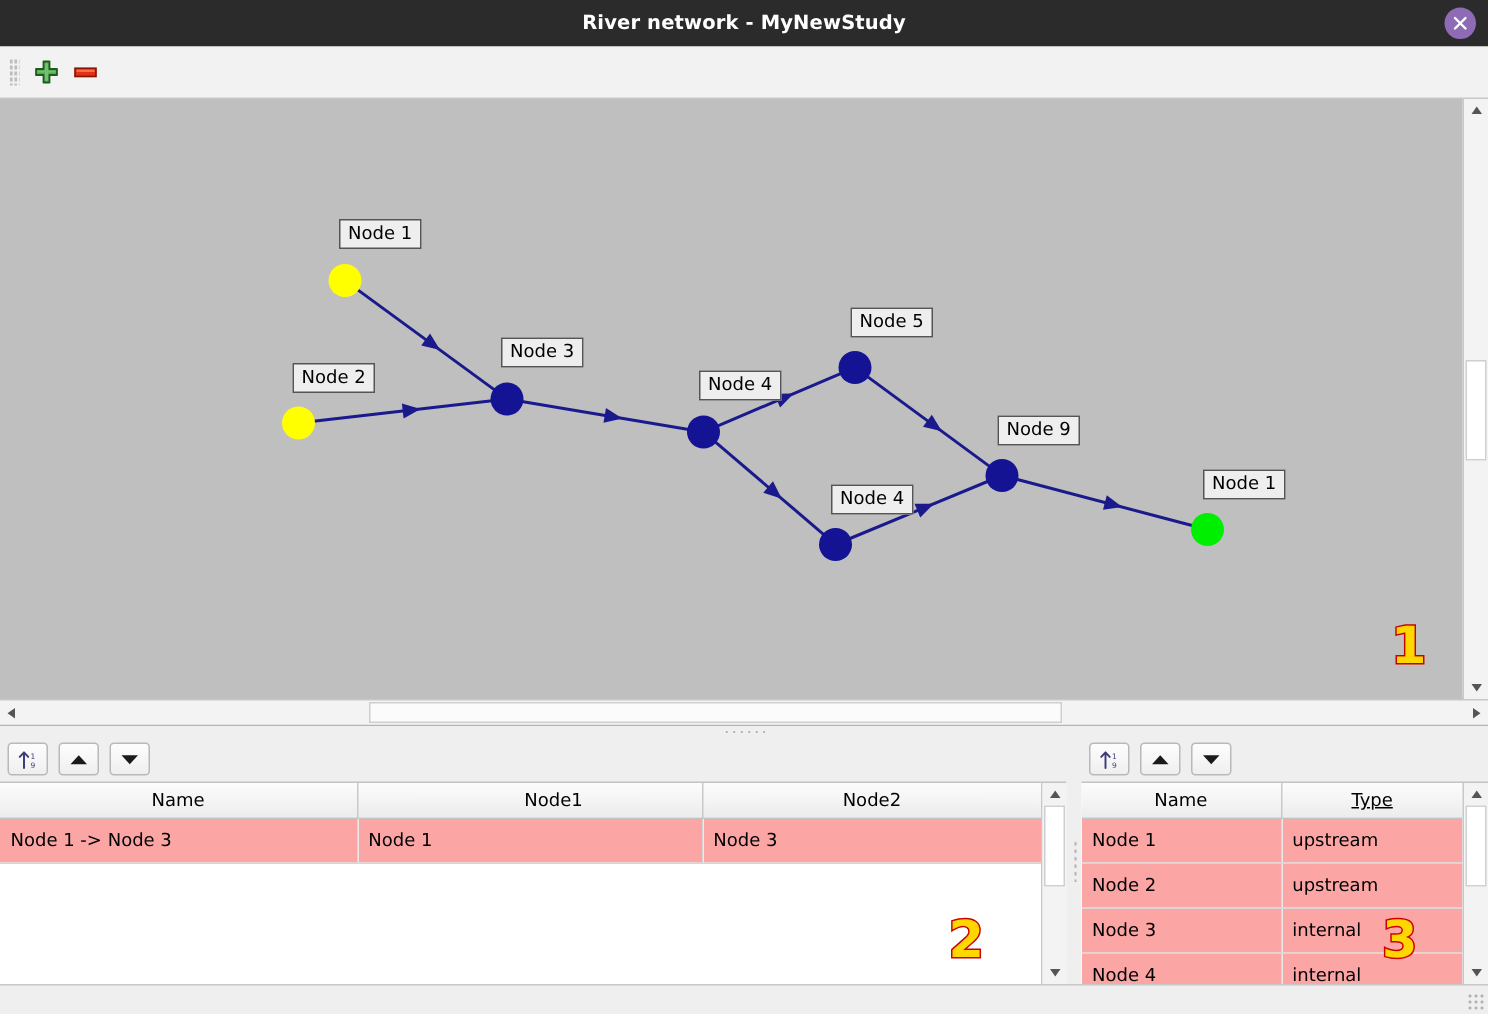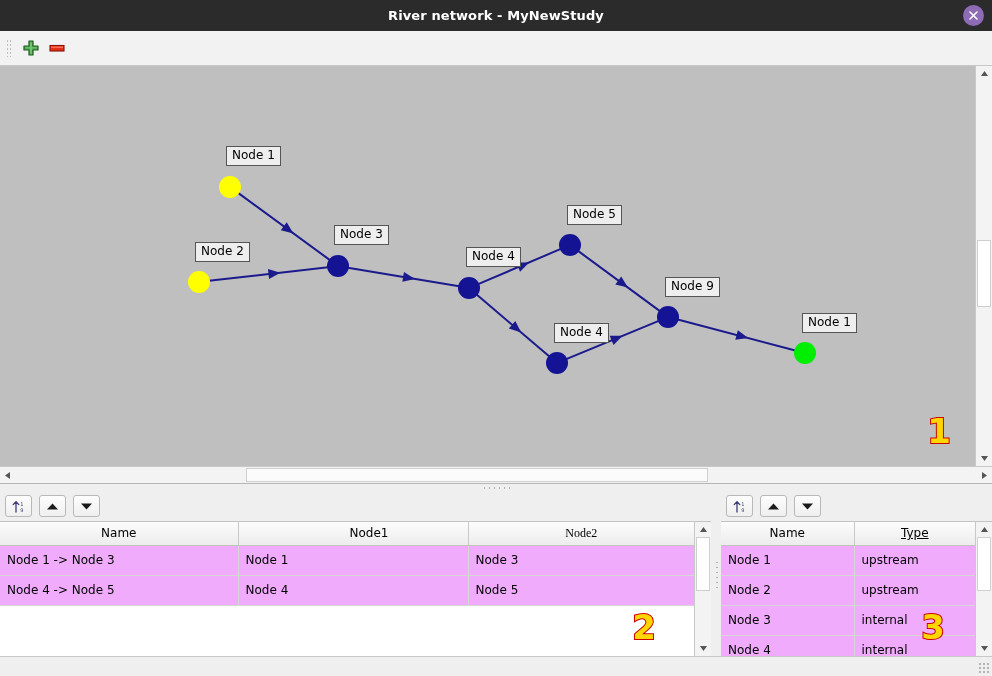--- a/index.html
+++ b/index.html
@@ -232,21 +232,21 @@
     text-align: center;
   }
   table.grid th:last-child { border-right: none; }
   table.grid td {
     border-right: 1px solid #d6d6d6;
     border-bottom: 1px solid #d6d6d6;
     font-size: 12px;
     color: #000;
     height: 30px;
     padding-left: 7px;
-    background: #f0abfc;
+    background: #fca5a5;
     overflow: hidden;
     white-space: nowrap;
   }
   table.grid td:last-child { border-right: none; }
 
   .statusbar {
     flex: 0 0 20px;
     background: #efefef;
     border-top: 1px solid #c8c8c8;
     position: relative;
@@ -397,33 +397,28 @@
           </svg>
         </button>
       </div>
       <div class="tbl-body">
         <div class="tbl-scrollarea" style="position:relative;">
           <table class="grid" id="reaches-grid">
             <thead>
                 <tr id="reaches-head">
                   <th style="width: 238px;">Name</th>
                   <th style="width: 230px; padding-left: 32px;">Node1</th>
-                  <th style="width: auto; font-family: Liberation Serif, serif;">Node2</th>
+                  <th style="width: auto;">Node2</th>
                 </tr>
               </thead>
             <tbody id="reaches-body">
                 <tr>
                   <td>Node 1 -&gt; Node 3</td>
                   <td>Node 1</td>
                   <td>Node 3</td>
-                </tr>
-                <tr>
-                  <td>Node 4 -&gt; Node 5</td>
-                  <td>Node 4</td>
-                  <td>Node 5</td>
                 </tr>
               </tbody>
           </table>
           <div class="annot" style="right:38px; bottom:12px;">2</div>
         </div>
         <div class="vsb" style="border-left:1px solid #c8c8c8;">
           <div class="sb-arrow">
             <svg width="9" height="7" viewBox="0 0 9 7">
               <path d="M4.5 1 L8 6 L1 6 Z" fill="#555"></path>
             </svg>

